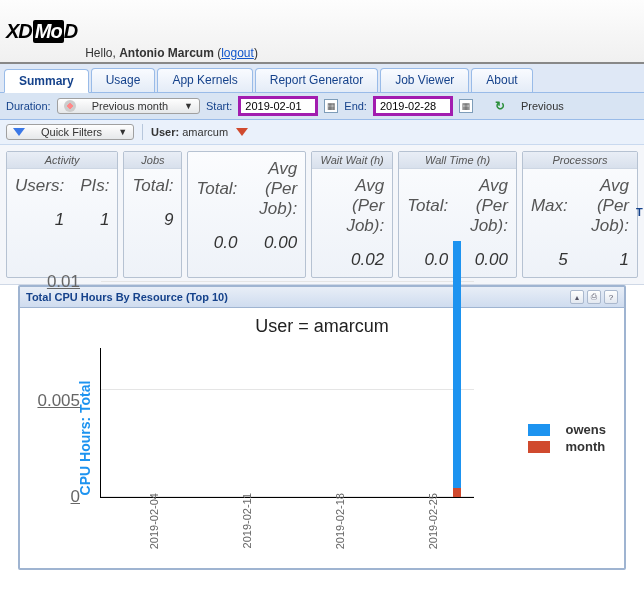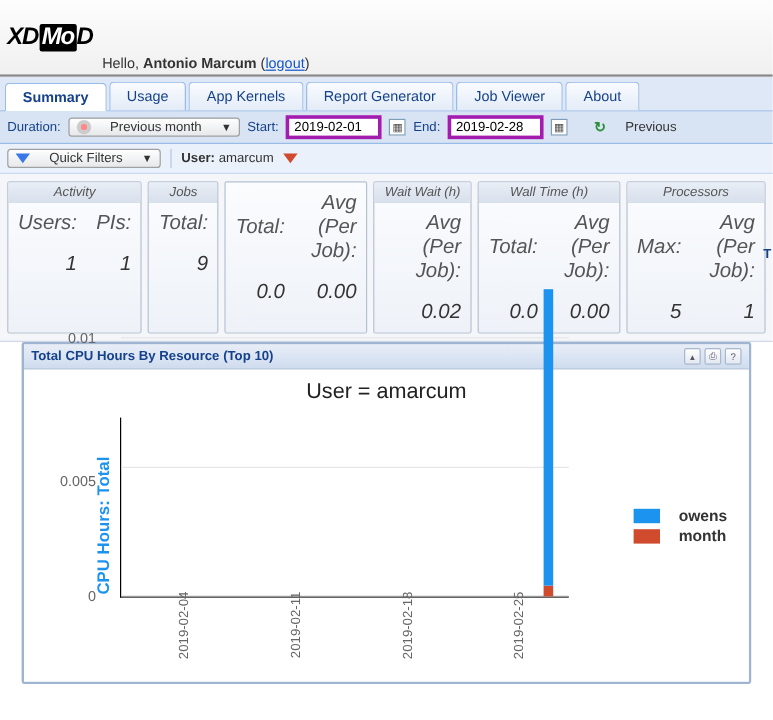--- a/index.html
+++ b/index.html
@@ -39,21 +39,21 @@
   .panel-head { background:linear-gradient(#e8eef7,#cfdcef); border-bottom:1px solid #9fb4d1; padding:3px 6px; display:flex; align-items:center; justify-content:space-between; font-size:11px; }
   .panel-head .title { font-weight:bold; color:#15428b; }
   .panel-icons { display:flex; gap:3px; }
   .pi { width:14px;height:14px;border:1px solid #aab8cd;background:linear-gradient(#fefefe,#e3e8f0);border-radius:2px;display:flex;align-items:center;justify-content:center;font-size:8px;color:#556;cursor:pointer;}
 
   .chart-area { background:#fff; position:relative; height:260px; }
   .chart-title { text-align:center; font-size:18px; padding:8px 0 4px; color:#222; }
   .ylabel { position:absolute; left:8px; top:50%; transform:translateY(-50%) rotate(-90deg); transform-origin:center; color:#1d93f0; font-weight:bold; font-size:14px; white-space:nowrap;}
   .plot { position:absolute; left:80px; top:40px; right:150px; bottom:70px; border-left:1px solid #000; border-bottom:1px solid #000; }
   .grid-h { position:absolute; left:0; right:0; border-top:1px solid #e5e5e5; }
-  .ytick { position:absolute; right:100%; padding-right:21px; font-size:12px; color:#666; transform:translateY(-50%); }
+  .ytick { position:absolute; right:100%; padding-right:21px; font-size:17px; color:#666; transform:translateY(-50%);text-decoration:underline; }
   .xtick { position:absolute; bottom:-4px; font-size:11px; color:#666; transform:rotate(-90deg) translate(-100%,0); transform-origin:left top; white-space:nowrap; }
   .bar { position:absolute; width:8px; bottom:0; }
   .bar.pitzer { background:#d04a2e; }
   .bar.owens { background:#1d93f0; }
   .legend { position:absolute; right:18px; top:50%; transform:translateY(-50%); font-size:13px; font-weight:bold;}
   .legend .row { display:flex; align-items:center; gap:16px; margin:2px 0; }
   .swatch { width:22px; height:12px; }
   .refresh-arrow { color:#2b8f3a; font-weight:bold; font-size:12px; }
 </style>
 </head>

